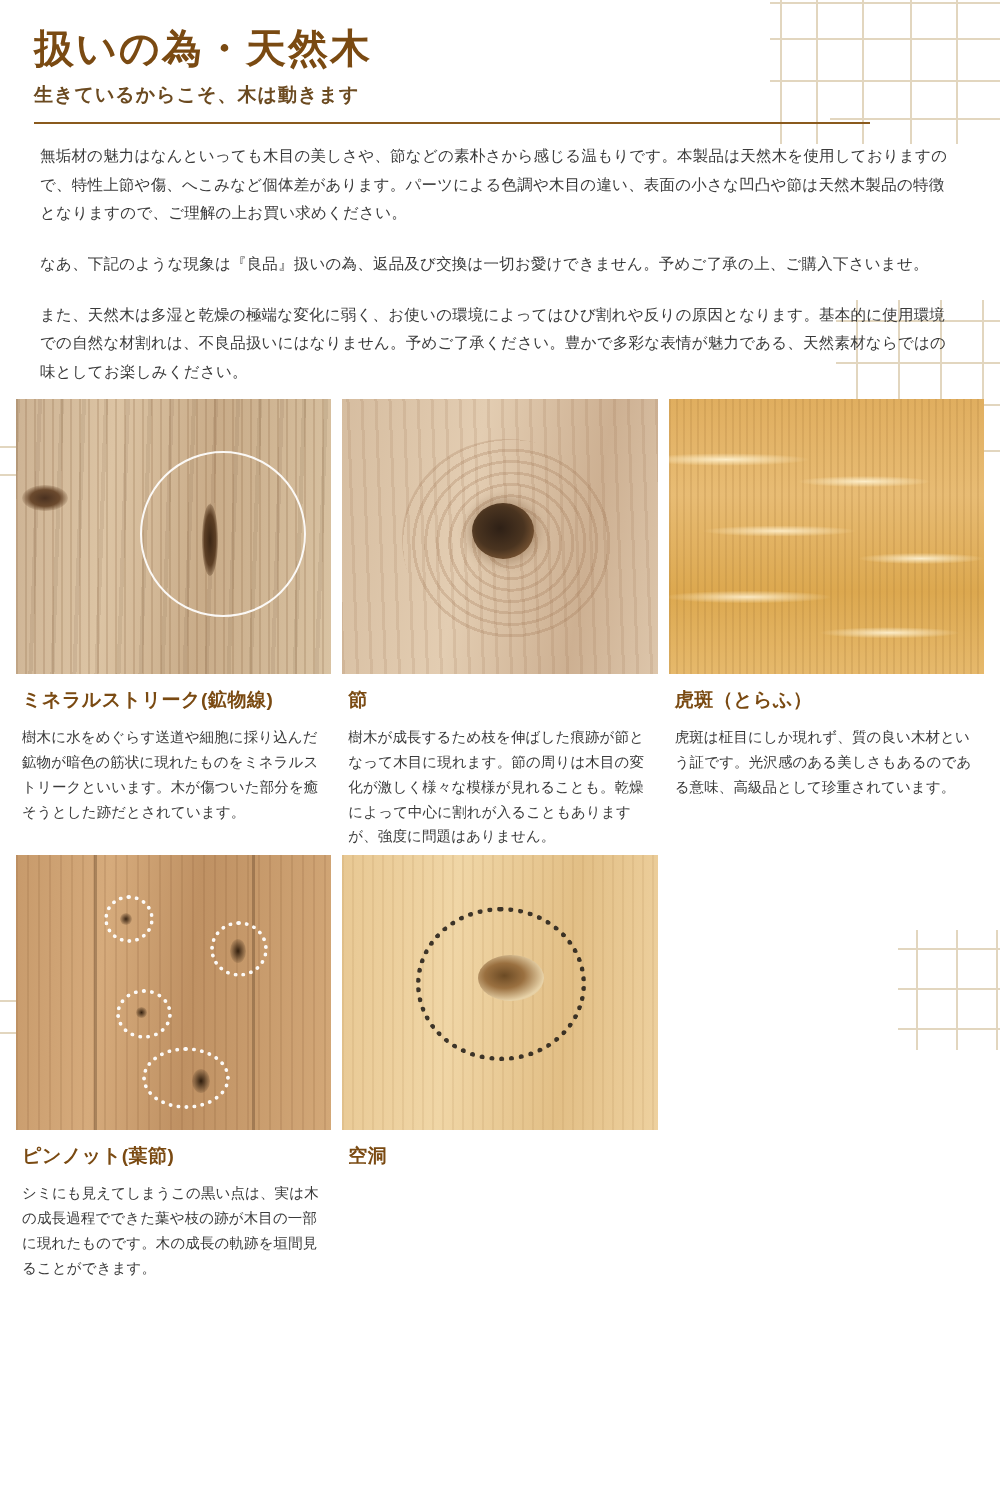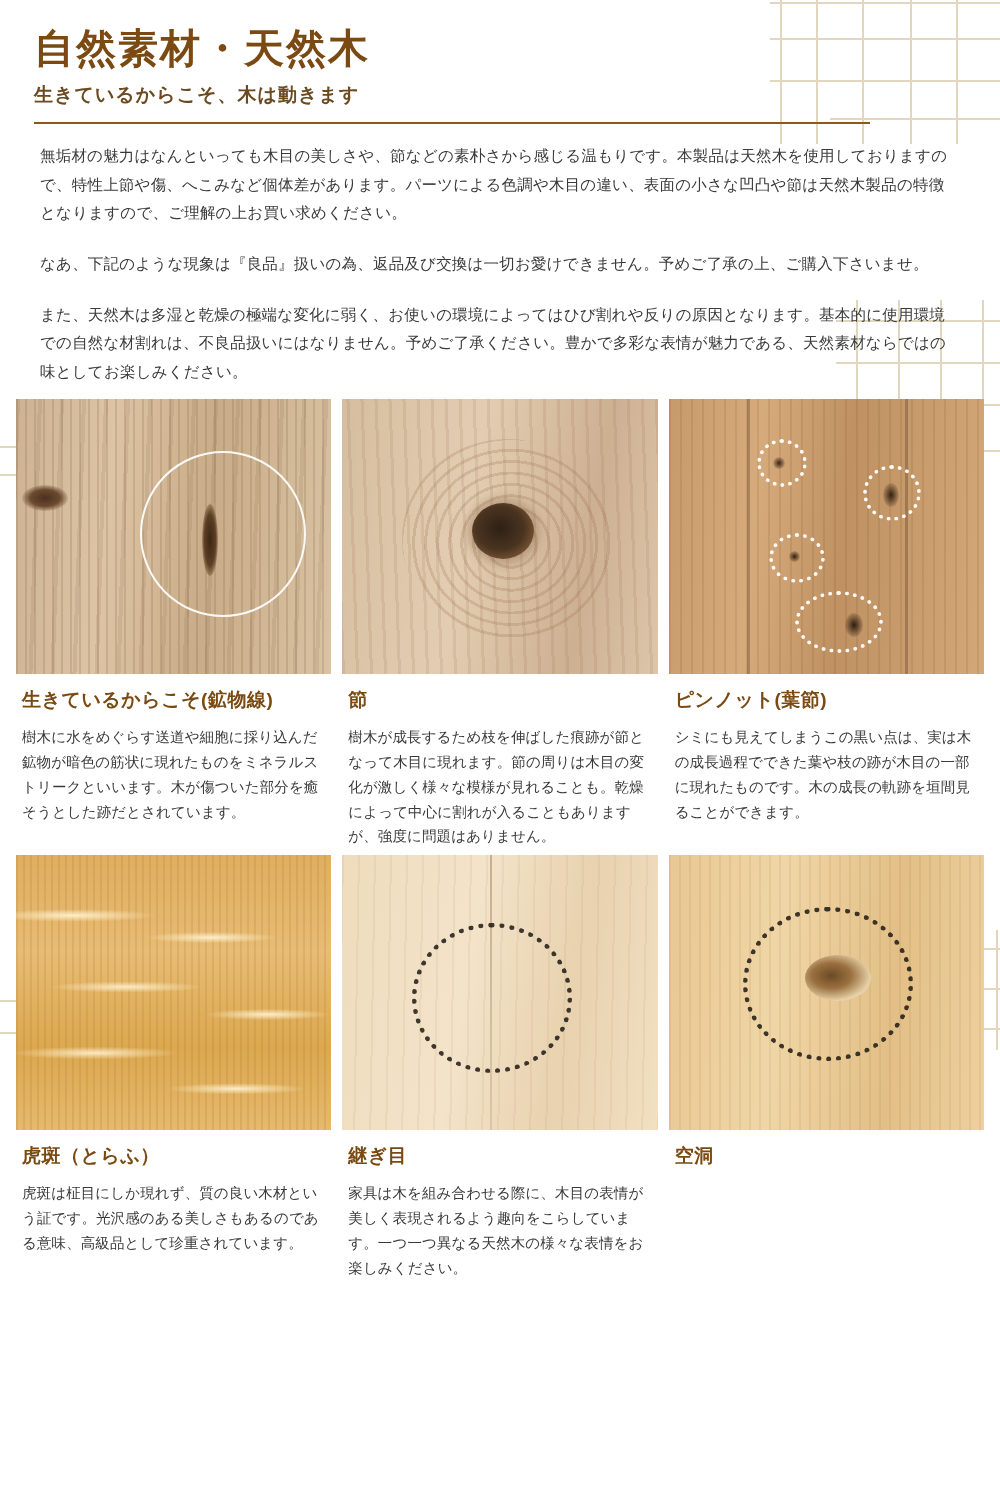--- a/index.html
+++ b/index.html
@@ -220,57 +220,72 @@
 </div>
 
 <div class="lattice" style="top:980px; left:-26px; width:70px; height:80px;">
 
   <div class="ln" style="left:48px; top:0; width:2px; height:80px;"></div>
   <div class="ln" style="left:0; top:20px; width:70px; height:2px;"></div>
   <div class="ln" style="left:0; top:52px; width:70px; height:2px;"></div>
 </div>
 
 <div class="header">
-  <h1 class="title">自然素材・天然木</h1>
+  <h1 class="title">扱いの為・天然木</h1>
   <div class="subtitle">生きているからこそ、木は動きます</div>
   <div class="rule"></div>
 </div>
 
 <div class="intro">
   <p>無垢材の魅力はなんといっても木目の美しさや、節などの素朴さから感じる温もりです。本製品は天然木を使用しておりますので、特性上節や傷、へこみなど個体差があります。パーツによる色調や木目の違い、表面の小さな凹凸や節は天然木製品の特徴となりますので、ご理解の上お買い求めください。</p>
   <p>なあ、下記のような現象は『良品』扱いの為、返品及び交換は一切お愛けできません。予めご了承の上、ご購入下さいませ。</p>
   <p>また、天然木は多湿と乾燥の極端な変化に弱く、お使いの環境によってはひび割れや反りの原因となります。基本的に使用環境での自然な材割れは、不良品扱いにはなりません。予めご了承ください。豊かで多彩な表情が魅力である、天然素材ならではの味としてお楽しみください。</p>
 </div>
 
 <div class="grid">
 
   <div class="card">
     <div class="photo wood1">
       <div class="knot" style="left:6px; top:86px; width:46px; height:26px;
                   background: radial-gradient(ellipse at center, #4a3120 0%, #6b4a2e 45%, rgba(140,100,65,0) 75%);"></div>
       <div class="knot" style="left:186px; top:105px; width:16px; height:72px; border-radius:50%/50%;
                   background: radial-gradient(ellipse at center, #3b2614 0%, #5c3f25 50%, rgba(150,110,75,0) 80%);"></div>
       <div class="circle-outline" style="left:124px; top:52px; width:166px; height:166px;"></div>
     </div>
-    <div class="card-title">生きているからこそ(鉱物線)</div>
+    <div class="card-title">ミネラルストリーク(鉱物線)</div>
     <div class="card-body">樹木に水をめぐらす送道や細胞に採り込んだ鉱物が暗色の筋状に現れたものをミネラルストリークといいます。木が傷ついた部分を癒そうとした跡だとされています。</div>
   </div>
 
   <div class="card">
     <div class="photo wood2">
       <div class="knot" style="left:60px; top:40px; width:210px; height:200px; border-radius:50%;
                   background: repeating-radial-gradient(ellipse at 52% 52%,
                       rgba(150,105,70,0.22) 0px, rgba(150,105,70,0.22) 3px,
                       rgba(255,255,255,0) 3px, rgba(255,255,255,0) 12px);"></div>
       <div class="knot" style="left:130px; top:104px; width:62px; height:56px;
                   background: radial-gradient(ellipse at 45% 45%, #2e2016 0%, #4a3420 50%, #7b5634 78%, rgba(160,120,80,0) 96%);
                   box-shadow: 0 0 10px 5px rgba(120,85,55,0.35);"></div>
     </div>
     <div class="card-title">節</div>
     <div class="card-body">樹木が成長するため枝を伸ばした痕跡が節となって木目に現れます。節の周りは木目の変化が激しく様々な模様が見れることも。乾燥によって中心に割れが入ることもありますが、強度に問題はありません。</div>
+  </div>
+
+  <div class="card">
+    <div class="photo wood3">
+      <div style="position:absolute; left:0; top:0; right:0; bottom:0;
+                  background:
+                    radial-gradient(ellipse 120px 9px at 18% 22%, rgba(255,241,205,0.95) 0%, rgba(255,241,205,0) 70%),
+                    radial-gradient(ellipse 95px 8px at 62% 30%, rgba(255,243,210,0.9) 0%, rgba(255,243,210,0) 70%),
+                    radial-gradient(ellipse 110px 8px at 35% 48%, rgba(255,240,205,0.9) 0%, rgba(255,240,205,0) 70%),
+                    radial-gradient(ellipse 90px 8px at 80% 58%, rgba(255,244,214,0.9) 0%, rgba(255,244,214,0) 70%),
+                    radial-gradient(ellipse 120px 9px at 25% 72%, rgba(255,240,206,0.9) 0%, rgba(255,240,206,0) 70%),
+                    radial-gradient(ellipse 100px 8px at 70% 85%, rgba(255,243,212,0.9) 0%, rgba(255,243,212,0) 70%);"></div>
+    </div>
+    <div class="card-title">虎斑（とらふ）</div>
+    <div class="card-body">虎斑は柾目にしか現れず、質の良い木材という証です。光沢感のある美しさもあるのである意味、高級品として珍重されています。</div>
   </div>
 
   <div class="card">
     <div class="photo wood4">
       <div class="seam" style="left:78px;"></div>
       <div class="seam" style="left:236px;"></div>
       <div class="knot" style="left:104px; top:58px; width:12px; height:12px;
                   background: radial-gradient(circle, #3a2514 0%, rgba(90,60,35,0) 80%);"></div>
       <div class="knot" style="left:214px; top:84px; width:16px; height:24px;
                   background: radial-gradient(ellipse, #33200f 0%, rgba(90,60,35,0) 80%);"></div>
@@ -280,44 +295,20 @@
                   background: radial-gradient(ellipse, #2d1c0d 0%, rgba(90,60,35,0) 80%);"></div>
       <div class="dotted-circle-white" style="left:88px; top:40px; width:50px; height:48px;"></div>
       <div class="dotted-circle-white" style="left:194px; top:66px; width:58px; height:56px;"></div>
       <div class="dotted-circle-white" style="left:100px; top:134px; width:56px; height:50px;"></div>
       <div class="dotted-circle-white" style="left:126px; top:192px; width:88px; height:62px;"></div>
     </div>
     <div class="card-title">ピンノット(葉節)</div>
     <div class="card-body">シミにも見えてしまうこの黒い点は、実は木の成長過程でできた葉や枝の跡が木目の一部に現れたものです。木の成長の軌跡を垣間見ることができます。</div>
   </div>
 
-  <div class="card">
-    <div class="photo wood3">
-      <div style="position:absolute; left:0; top:0; right:0; bottom:0;
-                  background:
-                    radial-gradient(ellipse 120px 9px at 18% 22%, rgba(255,241,205,0.95) 0%, rgba(255,241,205,0) 70%),
-                    radial-gradient(ellipse 95px 8px at 62% 30%, rgba(255,243,210,0.9) 0%, rgba(255,243,210,0) 70%),
-                    radial-gradient(ellipse 110px 8px at 35% 48%, rgba(255,240,205,0.9) 0%, rgba(255,240,205,0) 70%),
-                    radial-gradient(ellipse 90px 8px at 80% 58%, rgba(255,244,214,0.9) 0%, rgba(255,244,214,0) 70%),
-                    radial-gradient(ellipse 120px 9px at 25% 72%, rgba(255,240,206,0.9) 0%, rgba(255,240,206,0) 70%),
-                    radial-gradient(ellipse 100px 8px at 70% 85%, rgba(255,243,212,0.9) 0%, rgba(255,243,212,0) 70%);"></div>
-    </div>
-    <div class="card-title">虎斑（とらふ）</div>
-    <div class="card-body">虎斑は柾目にしか現れず、質の良い木材という証です。光沢感のある美しさもあるのである意味、高級品として珍重されています。</div>
-  </div>
-
-  <div class="card">
-    <div class="photo wood5">
-      <div style="position:absolute; left:148px; top:0; width:2px; height:100%;
-                  background: linear-gradient(180deg, rgba(170,130,90,0.55), rgba(170,130,90,0.25));"></div>
-      <div class="dotted-circle" style="left:70px; top:68px; width:160px; height:150px;"></div>
-    </div>
-    <div class="card-title">継ぎ目</div>
-    <div class="card-body">家具は木を組み合わせる際に、木目の表情が美しく表現されるよう趣向をこらしています。一つ一つ異なる天然木の様々な表情をお楽しみください。</div>
-  </div>
 
   <div class="card">
     <div class="photo wood6">
       <div class="knot" style="left:136px; top:100px; width:66px; height:46px;
                   background: radial-gradient(ellipse at 40% 45%, #6b4a24 0%, #9a7040 35%, #e7d2a8 70%, rgba(240,215,170,0) 92%);"></div>
       <div class="dotted-circle" style="left:74px; top:52px; width:170px; height:154px;"></div>
     </div>
     <div class="card-title">空洞</div>
   </div>
 

